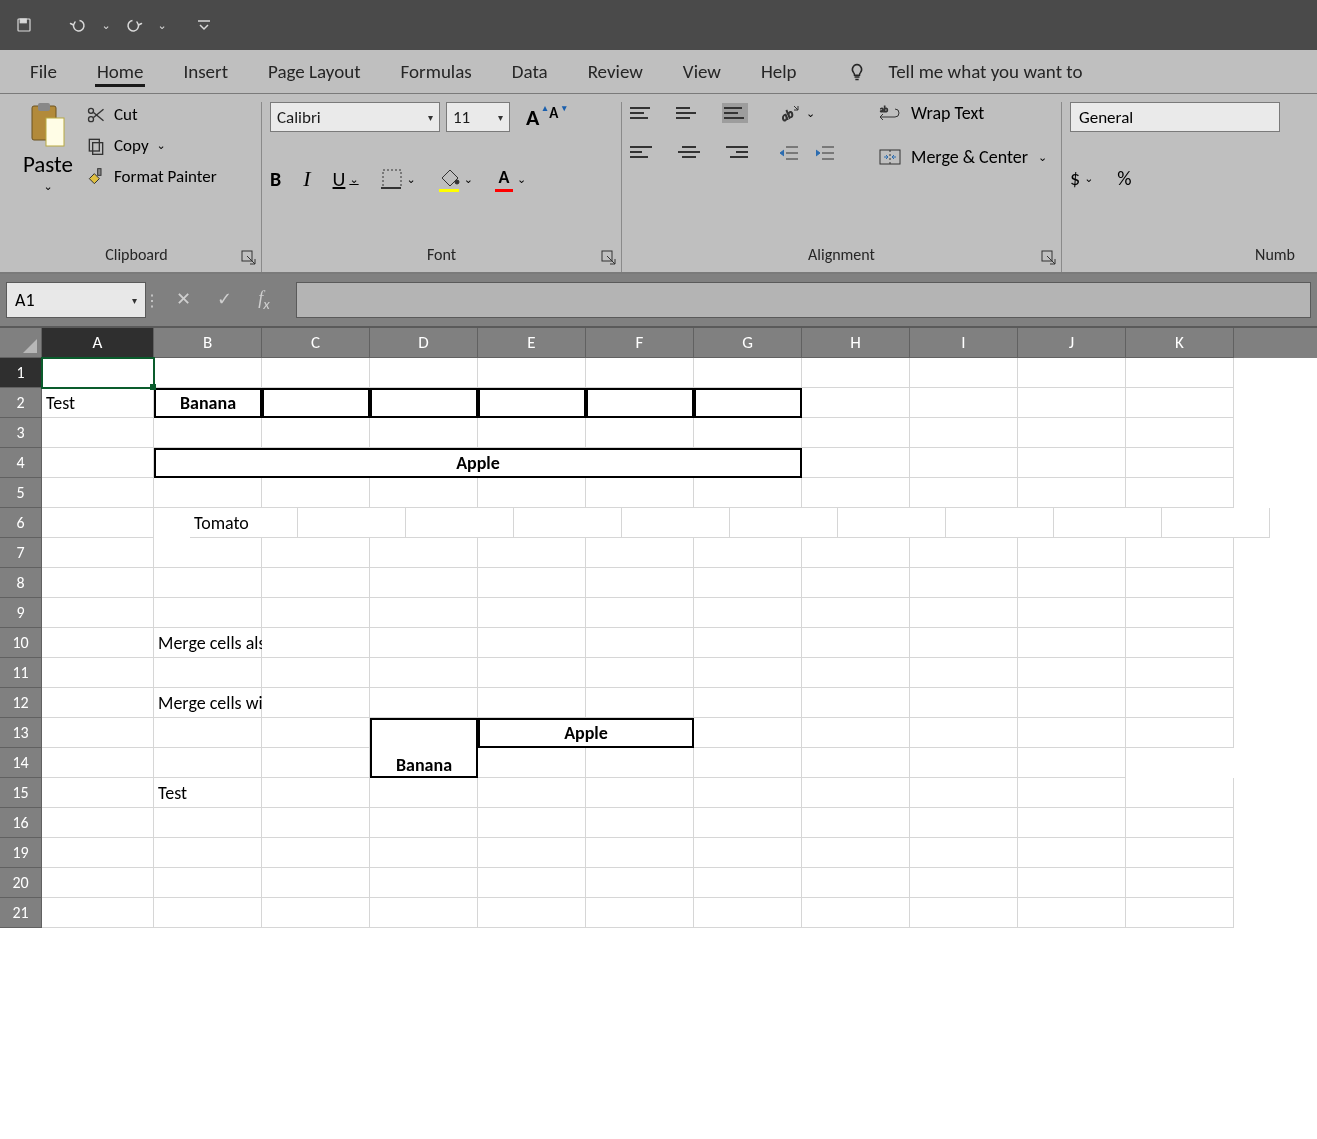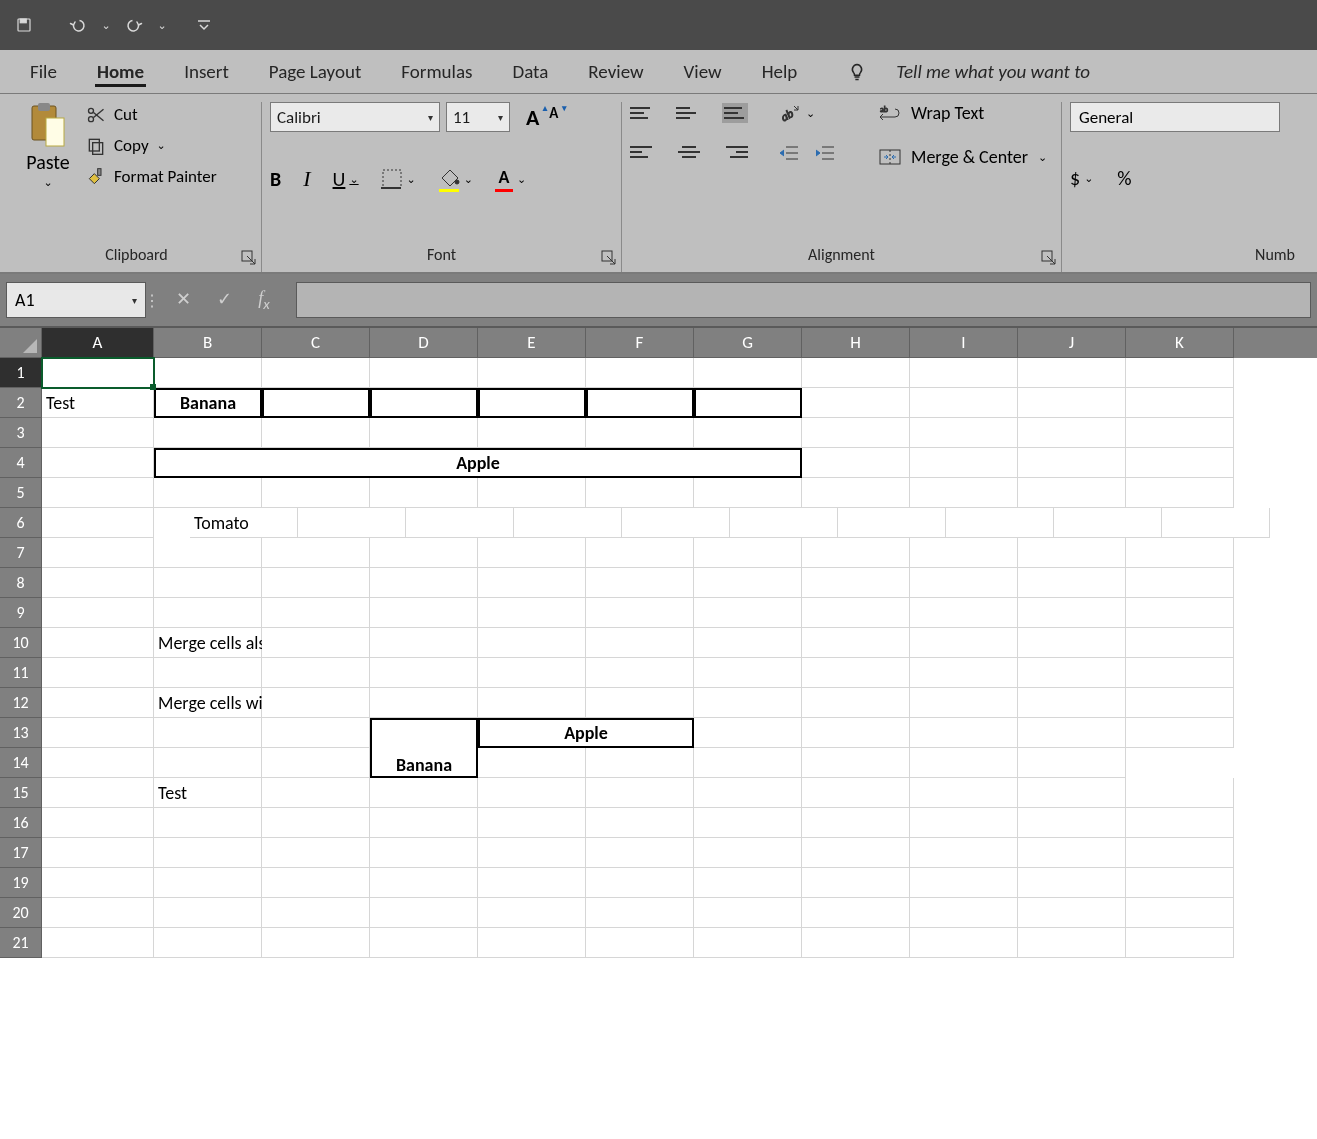--- a/index.html
+++ b/index.html
@@ -16,25 +16,25 @@
   .qat-btn svg { width: 18px; height: 18px; }
 
   
   .ribbon-tabs {
     height: 44px; background: #bfbfbf; display: flex; align-items: stretch; padding-left: 10px; gap: 0;
     border-bottom: 1px solid #7a7a7a;
   }
   .ribbon-tab {
     padding: 0 20px; display: flex; align-items: center; font-size: 19px; color: #262626; cursor: pointer;
   }
-  .ribbon-tab.active { font-weight: 700; position: relative; }
+  .ribbon-tab.active { font-weight: 400; position: relative; }
   .ribbon-tab.active::after {
     content:""; position:absolute; left:18px; right:18px; bottom:6px; height:3px; background:#1a1a1a;
   }
-  .tellme { margin-left: 30px; display:flex; align-items:center; gap:29px; color:#262626; font-size:19px;font-style:italic; }
+  .tellme { margin-left: 30px; display:flex; align-items:center; gap:22px; color:#262626; font-size:19px; }
   .tellme svg { width:20px; height:20px; }
 
   
   .ribbon-body {
     height: 180px; background: #bfbfbf; display:flex; padding: 8px 12px 0 12px; border-bottom:2px solid #7a7a7a;
     position:relative;
   }
   .group {
     display:flex; flex-direction:column; justify-content:space-between; padding: 0 8px 4px 8px;
     border-right: 1px solid #8a8a8a; position:relative;
@@ -45,21 +45,21 @@
   }
   .group-body { display:flex; align-items:flex-start; gap:10px; flex:1; }
   .group .dlg {
     position:absolute; right:4px; bottom:6px; width:16px; height:16px; cursor:pointer;
   }
   .group .dlg svg { width:16px; height:16px; }
 
   
   .paste-col { display:flex; flex-direction:column; align-items:center; gap:2px; width:56px; }
   .paste-icon { width:40px; height:46px; }
-  .paste-label { font-size:20px; }
+  .paste-label { font-size:23px; }
   .clip-right { display:flex; flex-direction:column; gap:10px; padding-top:2px; }
   .mini-row { display:flex; align-items:center; gap:8px; font-size:17px; cursor:pointer; }
   .mini-row svg { width:20px; height:20px; }
 
   
   .font-top { display:flex; gap:6px; align-items:center; }
   .field {
     background:#eaeaea; border:1px solid #7a7a7a; height:30px; display:flex; align-items:center; padding:0 6px;
     font-size:17px; color:#1a1a1a;
   }
@@ -674,34 +674,20 @@
         <div class="cell" style="width: 108px;"></div>
         <div class="cell" style="width: 108px;"></div>
         <div class="cell" style="width: 108px;"></div>
         <div class="cell" style="width: 108px;"></div>
         <div class="cell" style="width: 108px;"></div>
         <div class="cell" style="width: 108px;"></div>
         <div class="cell" style="width: 108px;"></div>
         <div class="cell" style="width: 108px;"></div>
       </div>
       <div class="row">
-        <div class="rowhdr">17</div>
-        <div class="cell" style="width: 112px;"></div>
-        <div class="cell" style="width: 108px;"></div>
-        <div class="cell" style="width: 108px;"></div>
-        <div class="cell" style="width: 108px;"></div>
-        <div class="cell" style="width: 108px;"></div>
-        <div class="cell" style="width: 108px;"></div>
-        <div class="cell" style="width: 108px;"></div>
-        <div class="cell" style="width: 108px;"></div>
-        <div class="cell" style="width: 108px;"></div>
-        <div class="cell" style="width: 108px;"></div>
-        <div class="cell" style="width: 108px;"></div>
-      </div>
-      <div class="row">
         <div class="rowhdr">19</div>
         <div class="cell" style="width: 112px;"></div>
         <div class="cell" style="width: 108px;"></div>
         <div class="cell" style="width: 108px;"></div>
         <div class="cell" style="width: 108px;"></div>
         <div class="cell" style="width: 108px;"></div>
         <div class="cell" style="width: 108px;"></div>
         <div class="cell" style="width: 108px;"></div>
         <div class="cell" style="width: 108px;"></div>
         <div class="cell" style="width: 108px;"></div>

